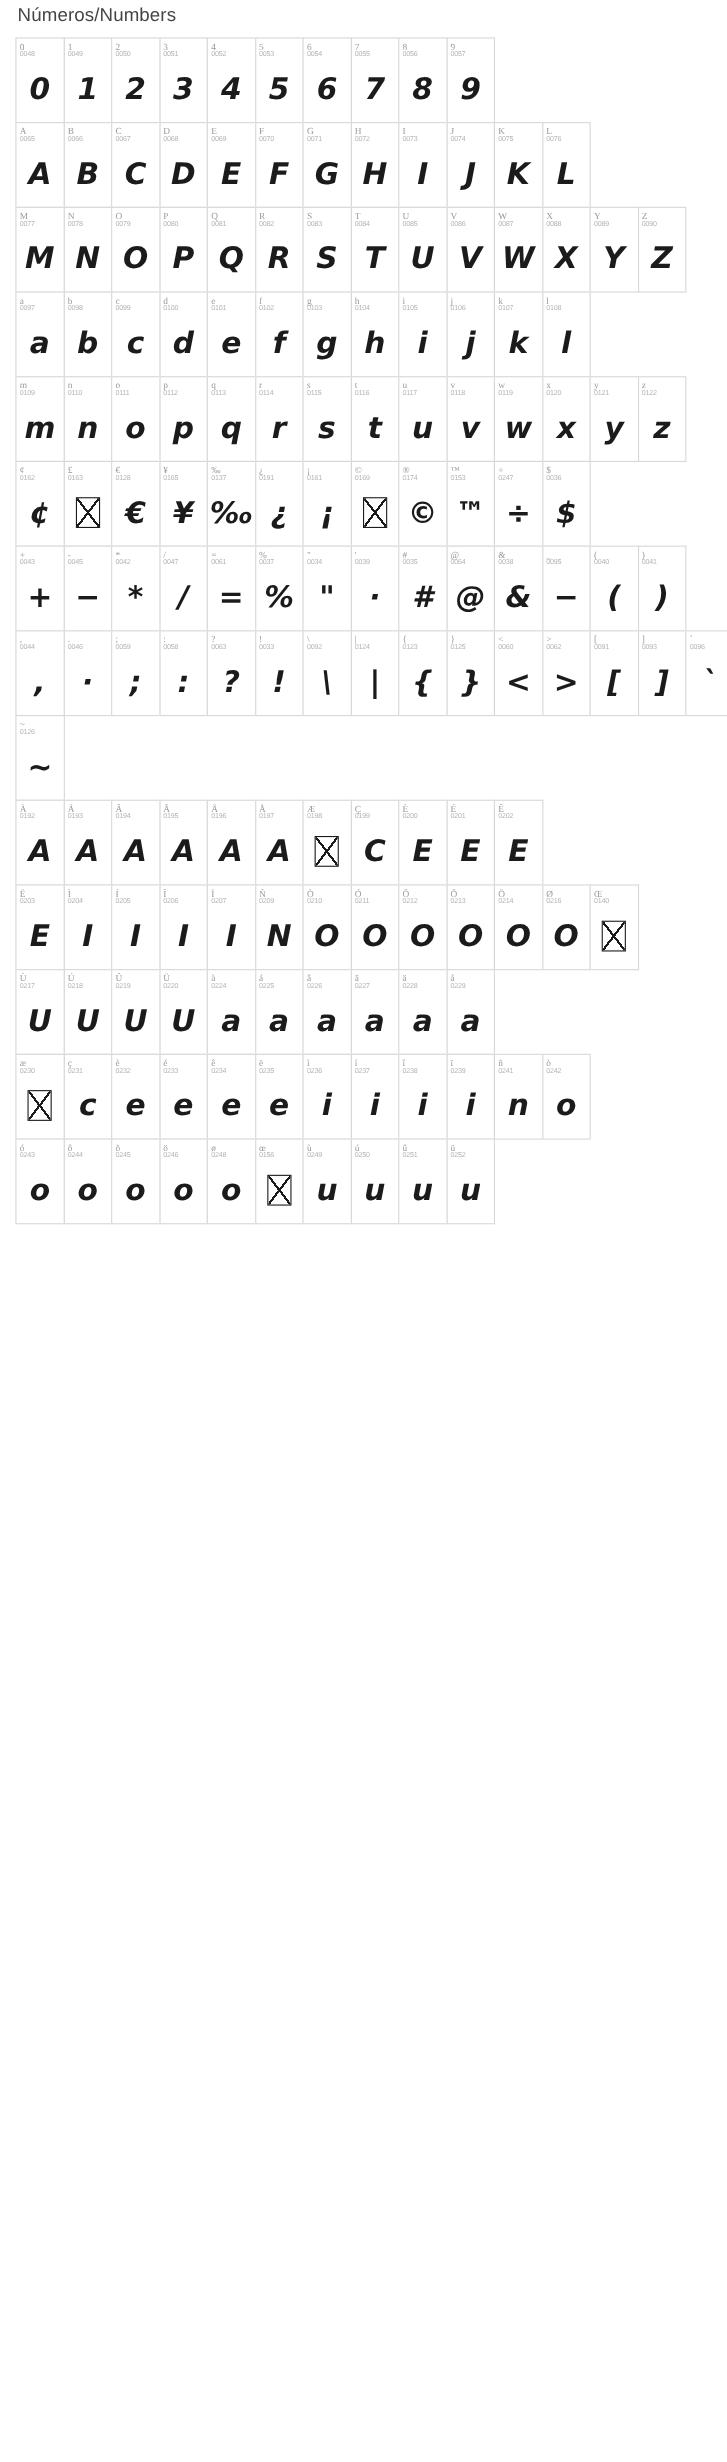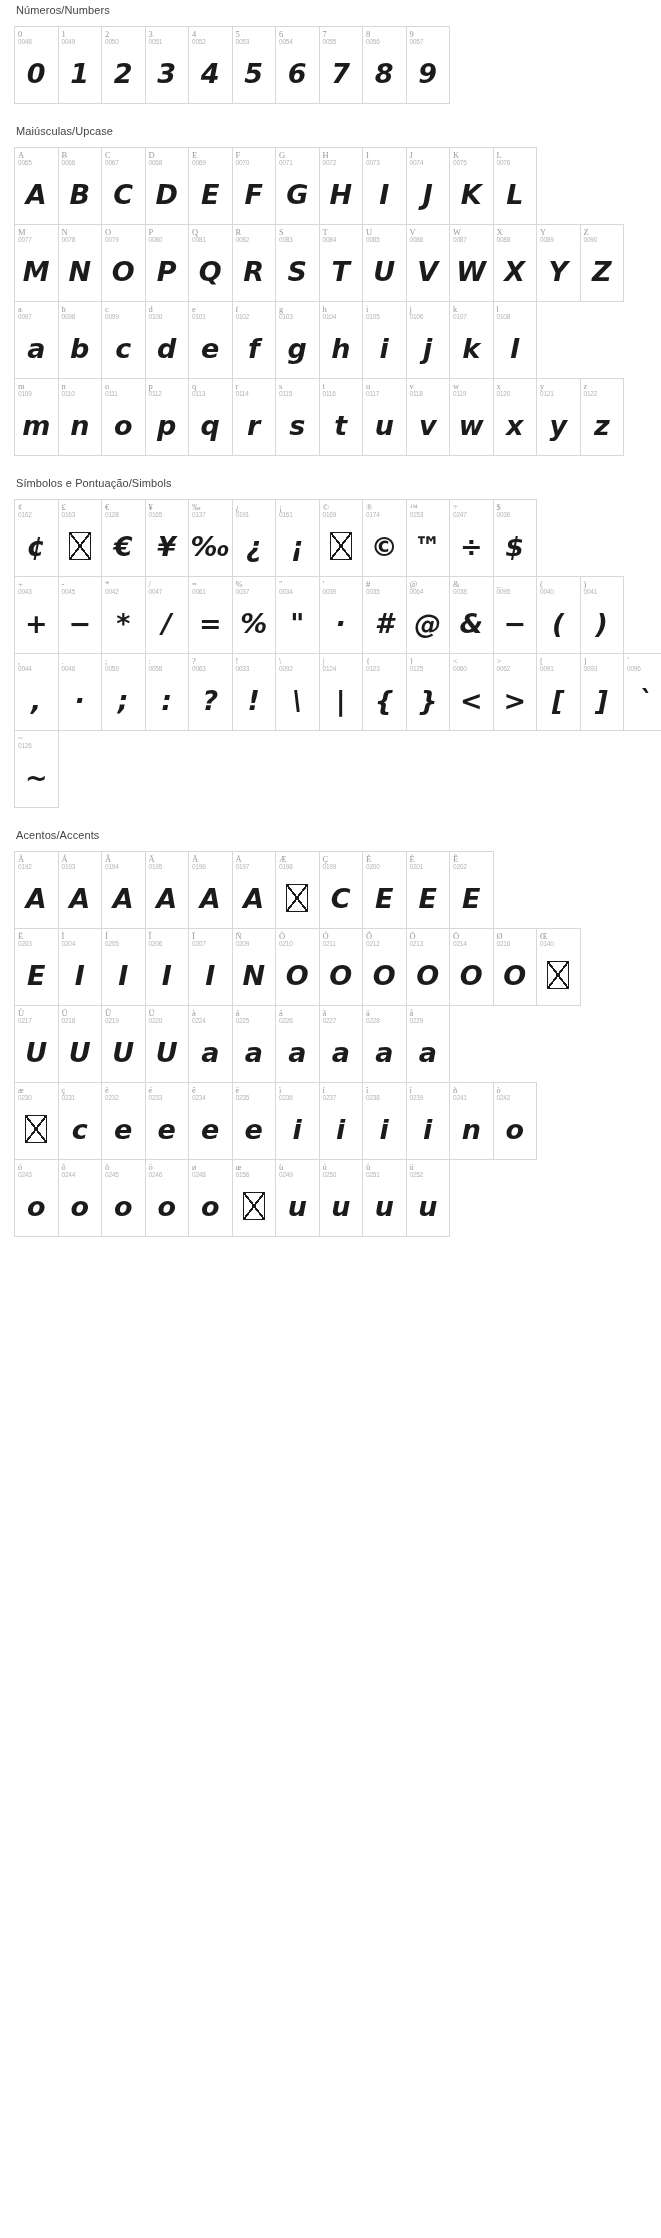--- a/index.html
+++ b/index.html
@@ -11,21 +11,21 @@
     width: 661px;
     font-family: "Liberation Sans", sans-serif;
     color: #333333;
   }
   .page {
     width: 661px;
     box-sizing: border-box;
     padding: 0 14px 20px 14px;
   }
   .section-title {
-    font-size: 11px;
+    font-size: 17px;
     color: #444444;
     font-weight: normal;
     margin: 0;
     padding: 22px 0 10px 2px;
     letter-spacing: 0.1px;
   }
   .section:first-child .section-title {
     padding-top: 4px;
   }
   .grid {
@@ -173,21 +173,20 @@
             <div class="code-head">
               <span class="char-label">9</span>
               <span class="code-label">0057</span>
             </div>
             <div class="glyph">9</div>
           </div>
         </div>
       </div>
     </div>
     <div class="section">
-      <div class="section-title">Maiúsculas/Upcase</div>
       <div class="grid">
         <div class="row">
           <div class="glyph-cell">
             <div class="code-head">
               <span class="char-label">A</span>
               <span class="code-label">0065</span>
             </div>
             <div class="glyph">A</div>
           </div>
           <div class="glyph-cell">
@@ -558,21 +557,20 @@
             <div class="code-head">
               <span class="char-label">z</span>
               <span class="code-label">0122</span>
             </div>
             <div class="glyph">z</div>
           </div>
         </div>
       </div>
     </div>
     <div class="section">
-      <div class="section-title">Símbolos e Pontuação/Simbols</div>
       <div class="grid">
         <div class="row">
           <div class="glyph-cell">
             <div class="code-head">
               <span class="char-label">¢</span>
               <span class="code-label">0162</span>
             </div>
             <div class="glyph">¢</div>
           </div>
           <div class="glyph-cell">
@@ -865,21 +863,20 @@
             <div class="code-head">
               <span class="char-label">~</span>
               <span class="code-label">0126</span>
             </div>
             <div class="glyph">~</div>
           </div>
         </div>
       </div>
     </div>
     <div class="section">
-      <div class="section-title">Acentos/Accents</div>
       <div class="grid">
         <div class="row">
           <div class="glyph-cell">
             <div class="code-head">
               <span class="char-label">À</span>
               <span class="code-label">0192</span>
             </div>
             <div class="glyph">A</div>
           </div>
           <div class="glyph-cell">

